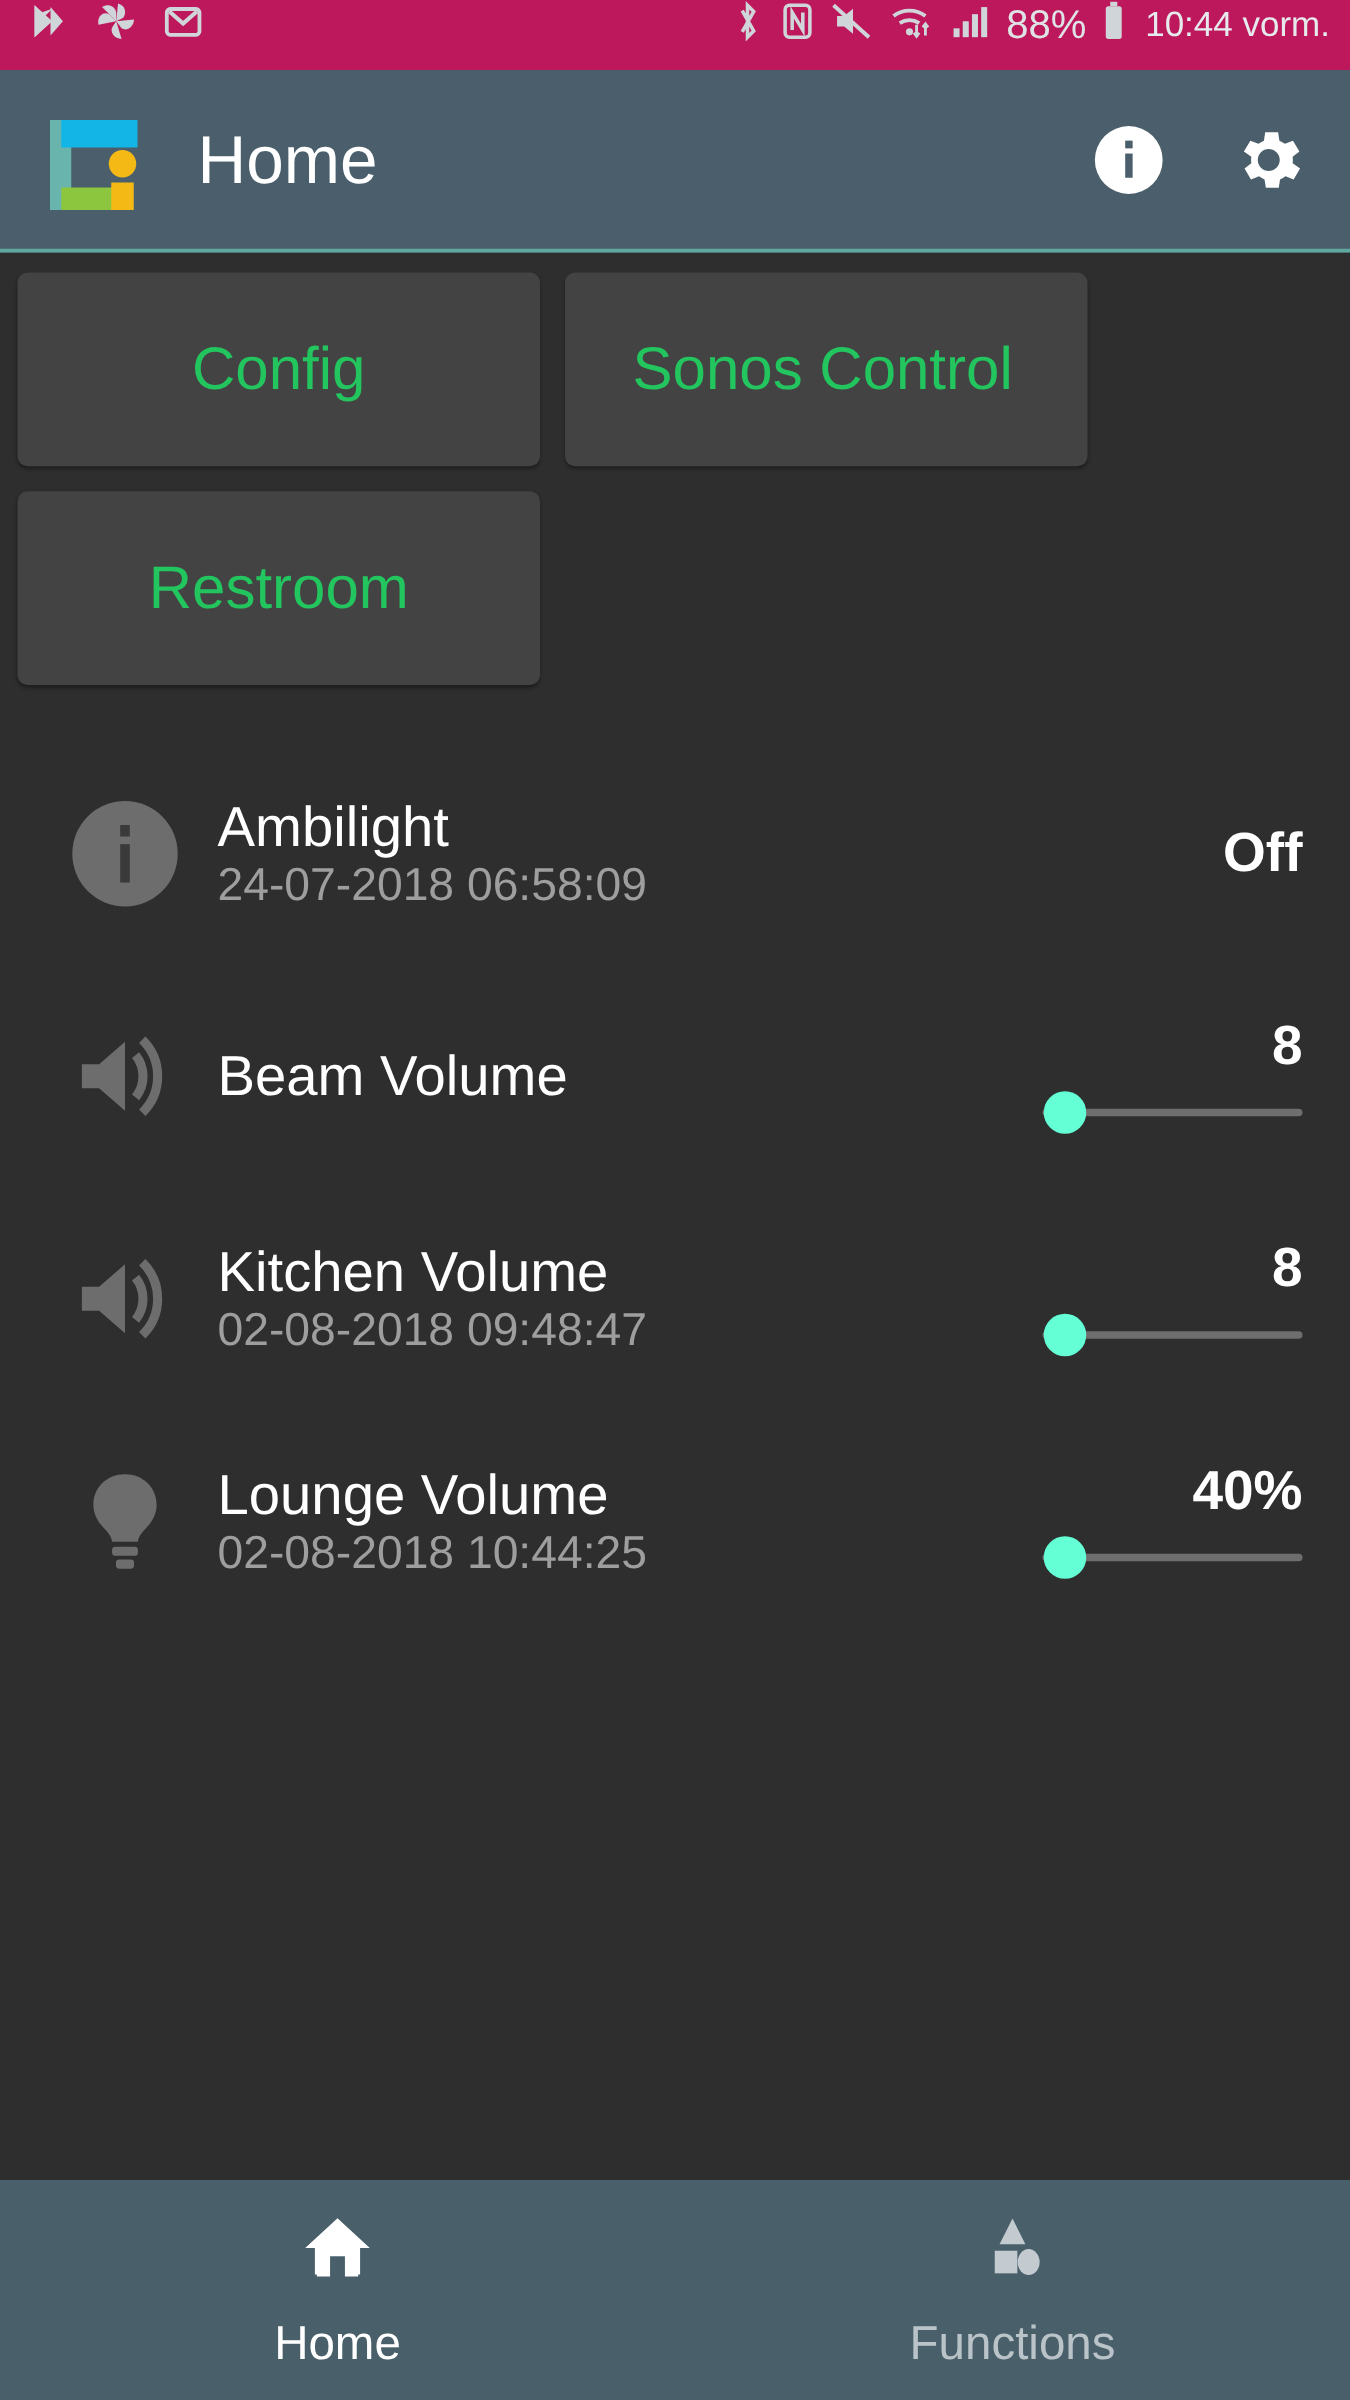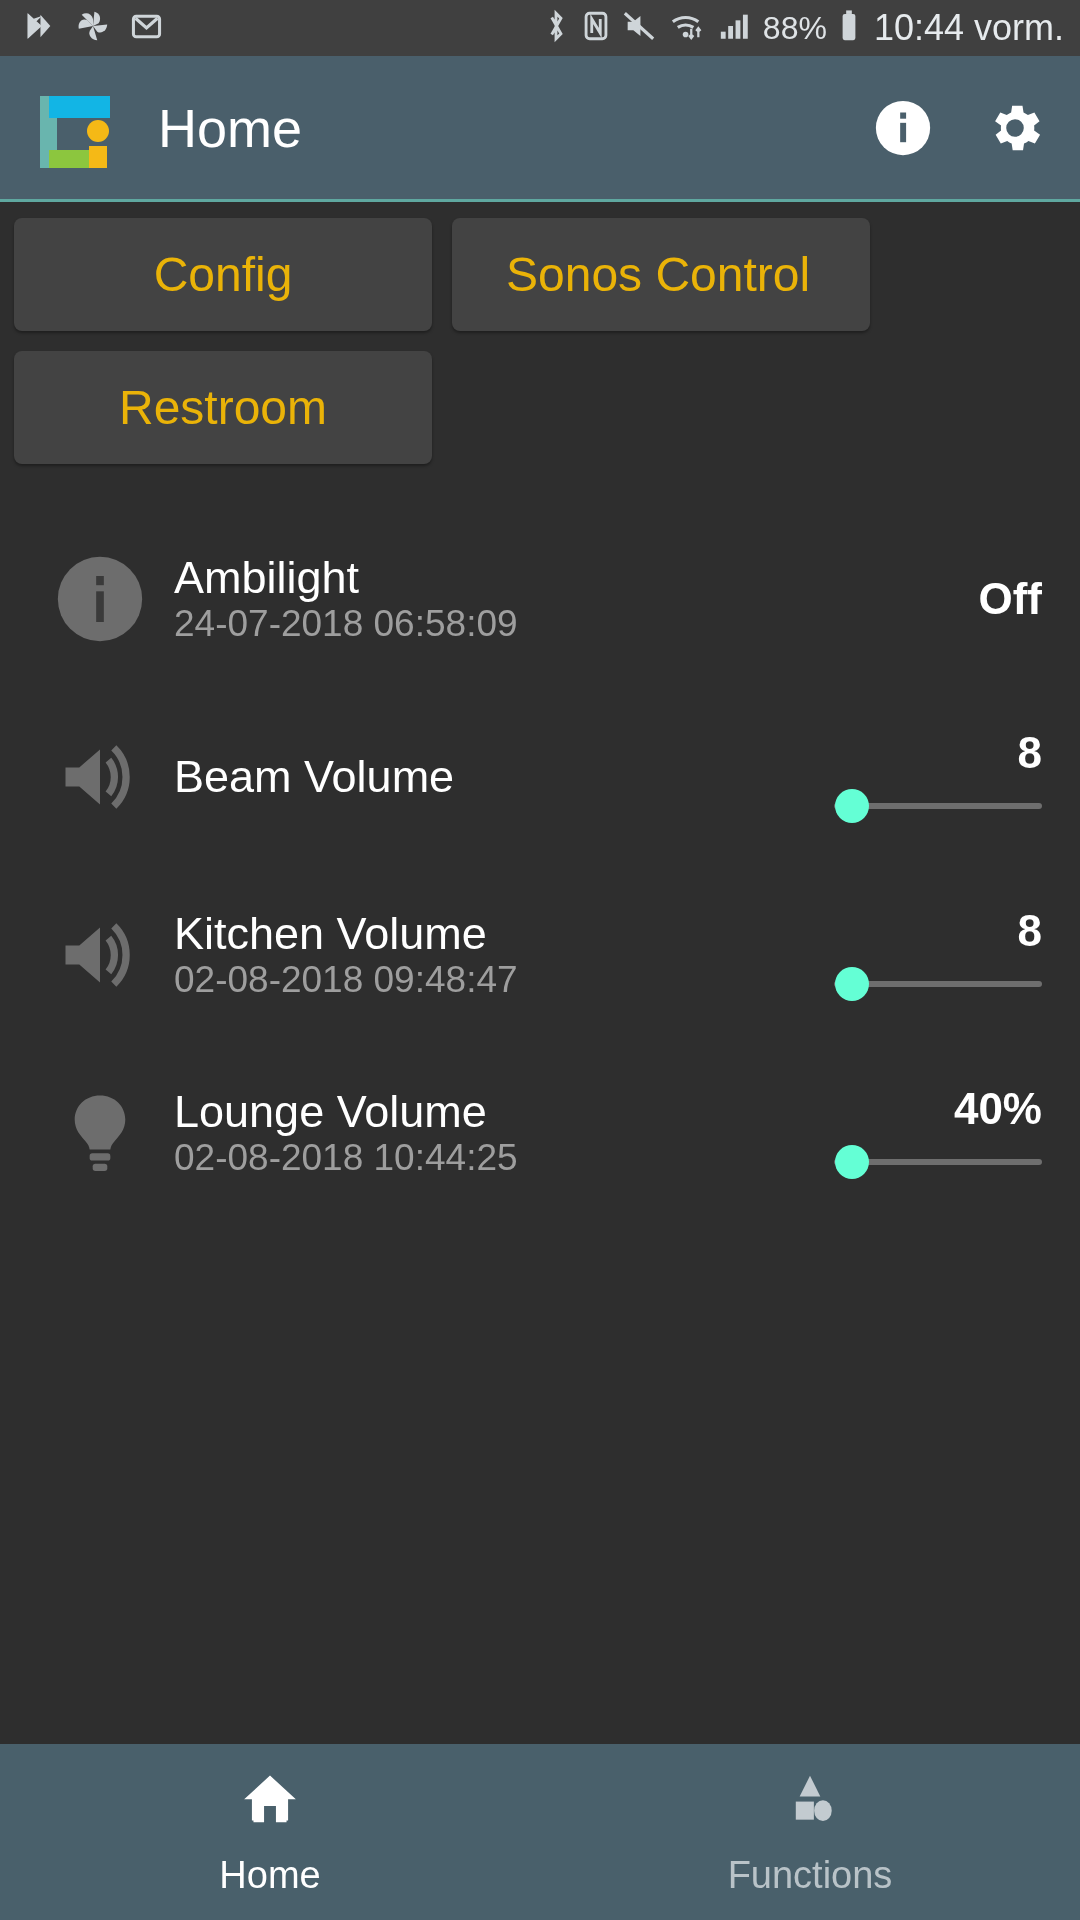--- a/index.html
+++ b/index.html
@@ -6,29 +6,29 @@
   html, body {
     width:1080px; height:1920px;
     background:#2e2e2e;
     font-family:"Liberation Sans", sans-serif;
     overflow:hidden;
   }
   .screen { position:relative; width:1080px; height:1920px; display:flex; flex-direction:column; }
 
   
   .statusbar {
-    height:56px; background:#404040; flex:0 0 56px;
-    display:flex; align-items:center; justify-content:space-between;
+    height:56px; background:#be185d; flex:0 0 56px;
+    display:flex; align-items:flex-start; justify-content:space-between;
     padding:0 16px 0 22px; color:#d4d8db;
   }
   .sb-left { display:flex; align-items:center; gap:20px; }
   .sb-right { display:flex; align-items:center; gap:11px; }
   .sb-ico { display:block; }
   .sb-text { font-size:32px; letter-spacing:0px; color:#dfe3e6; font-weight:400; }
-  .sb-clock { font-size:36px; color:#e6eaed; margin-left:3px; }
+  .sb-clock { font-size:28px; color:#e6eaed; margin-left:3px; }
 
   
   .appbar {
     flex:0 0 146px; height:146px; background:#4a5f6b;
     display:flex; align-items:center; padding:0 34px 0 36px;
     border-bottom:3px solid #5fa8a0; position:relative;
   }
   .logo { width:74px; height:80px; position:relative; flex:0 0 74px; }
   .logo .bar-left  { position:absolute; left:4px; top:8px; width:17px; height:72px; background:#69b5ae; }
   .logo .bar-top   { position:absolute; left:13px; top:8px; width:61px; height:22px; background:#12b5e5; }
@@ -38,23 +38,23 @@
   .appbar-title { color:#ffffff; font-size:54px; font-weight:400; margin-left:48px; flex:1 1 auto; }
   .appbar-actions { display:flex; align-items:center; gap:50px; }
   .icon-btn { width:62px; height:62px; display:flex; align-items:center; justify-content:center; }
 
   
   .content { flex:1 1 auto; background:#2e2e2e; padding:16px 14px 0 14px; overflow:hidden; }
 
   .tile-grid { display:flex; flex-wrap:wrap; gap:20px 20px; }
   .tile {
     background:#434343; border-radius:8px;
-    width:418px; height:113px;
+    width:418px; height:155px;
     display:flex; align-items:center; justify-content:center;
-    color:#eab308; font-size:48px; font-weight:400;
+    color:#22c55e; font-size:48px; font-weight:400;
     box-shadow:0 2px 3px rgba(0,0,0,.35);
   }
   .tile.wide-left { justify-content:center; }
   .tile.sonos { justify-content:flex-start; padding-left:54px; }
 
   .rows { margin-top:46px; }
   .row { display:flex; align-items:center; height:178px; padding:0 24px 0 34px; }
   .row-icon { flex:0 0 104px; height:104px; display:flex; align-items:center; justify-content:center; }
   .row-text { flex:1 1 auto; margin-left:22px; display:flex; flex-direction:column; gap:4px; }
   .row-title { color:#ffffff; font-size:45px; line-height:1.05; font-weight:400; }

